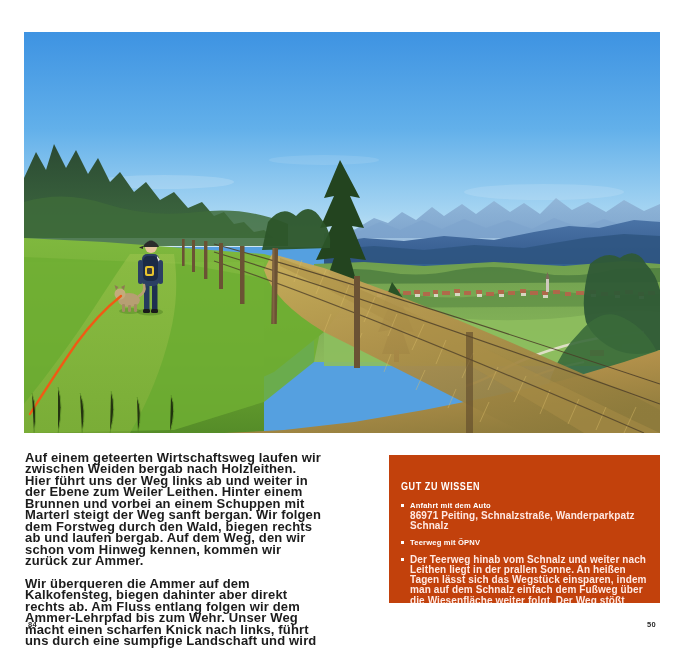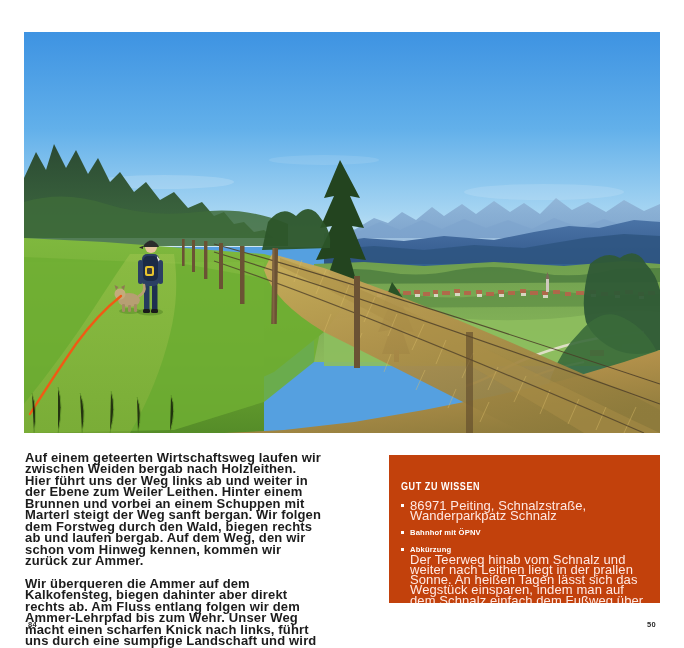--- a/index.html
+++ b/index.html
@@ -79,22 +79,22 @@
   }
   .info-head {
     color: #ffffff;
     font-size: 7.6px;
     font-weight: bold;
     letter-spacing: 0.18px;
     line-height: 10px;
   }
   .info-body {
     color: #ffe9e4;
-    font-size: 13px;
-    font-weight: 400;
+    font-size: 10px;
+    font-weight: 700;
     letter-spacing: 0.1px;
     line-height: 10.3px;
   }
 
   
   .folio {
     position: absolute;
     bottom: 19px;
     font-size: 7.5px;
     font-weight: bold;
@@ -351,28 +351,28 @@
 <div class="textcol">
   <p class="para">Auf einem geteerten Wirtschaftsweg laufen wir zwischen Weiden bergab nach Holzleithen. Hier führt uns der Weg links ab und weiter in der Ebene zum Weiler Leithen. Hinter einem Brunnen und vorbei an einem Schuppen mit Marterl steigt der Weg sanft bergan. Wir folgen dem Forstweg durch den Wald, biegen rechts ab und laufen bergab. Auf dem Weg, den wir schon vom Hinweg kennen, kommen wir zurück zur Ammer.</p>
   <p class="para">Wir überqueren die Ammer auf dem Kalkofensteg, biegen dahinter aber direkt rechts ab. Am Fluss entlang folgen wir dem Ammer-Lehrpfad bis zum Wehr. Unser Weg macht einen scharfen Knick nach links, führt uns durch eine sumpfige Landschaft und wird später zum geschotterten Forstweg. Er bringt uns noch einmal ordentlich steigend zurück zu unserem Ausgangspunkt.</p>
 </div>
 
 <div class="infobox">
   <div class="infobox-title">GUT ZU WISSEN</div>
   <ul class="info-list">
     <li class="info-item">
       <span class="bullet"></span>
+      <div class="info-head">Anfahrt mit dem Auto</div>
       <div class="info-body">86971 Peiting, Schnalzstraße, Wanderparkpatz Schnalz</div>
     </li>
     <li class="info-item">
       <span class="bullet"></span>
-      <div class="info-head">Bahnhof mit ÖPNV</div>
+      <div class="info-head">Teerweg mit ÖPNV</div>
     </li>
     <li class="info-item">
       <span class="bullet"></span>
-      <div class="info-head">Abkürzung</div>
       <div class="info-body">Der Teerweg hinab vom Schnalz und weiter nach Leithen liegt in der prallen Sonne. An heißen Tagen lässt sich das Wegstück einsparen, indem man auf dem Schnalz einfach dem Fußweg über die Wiesenfläche weiter folgt. Der Weg stößt wenig später auf den regulären Wanderpfad.</div>
     </li>
   </ul>
 </div>
 
 <div class="folio folio-left">84</div>
 <div class="folio folio-right">50</div>
 
 </body></html>

